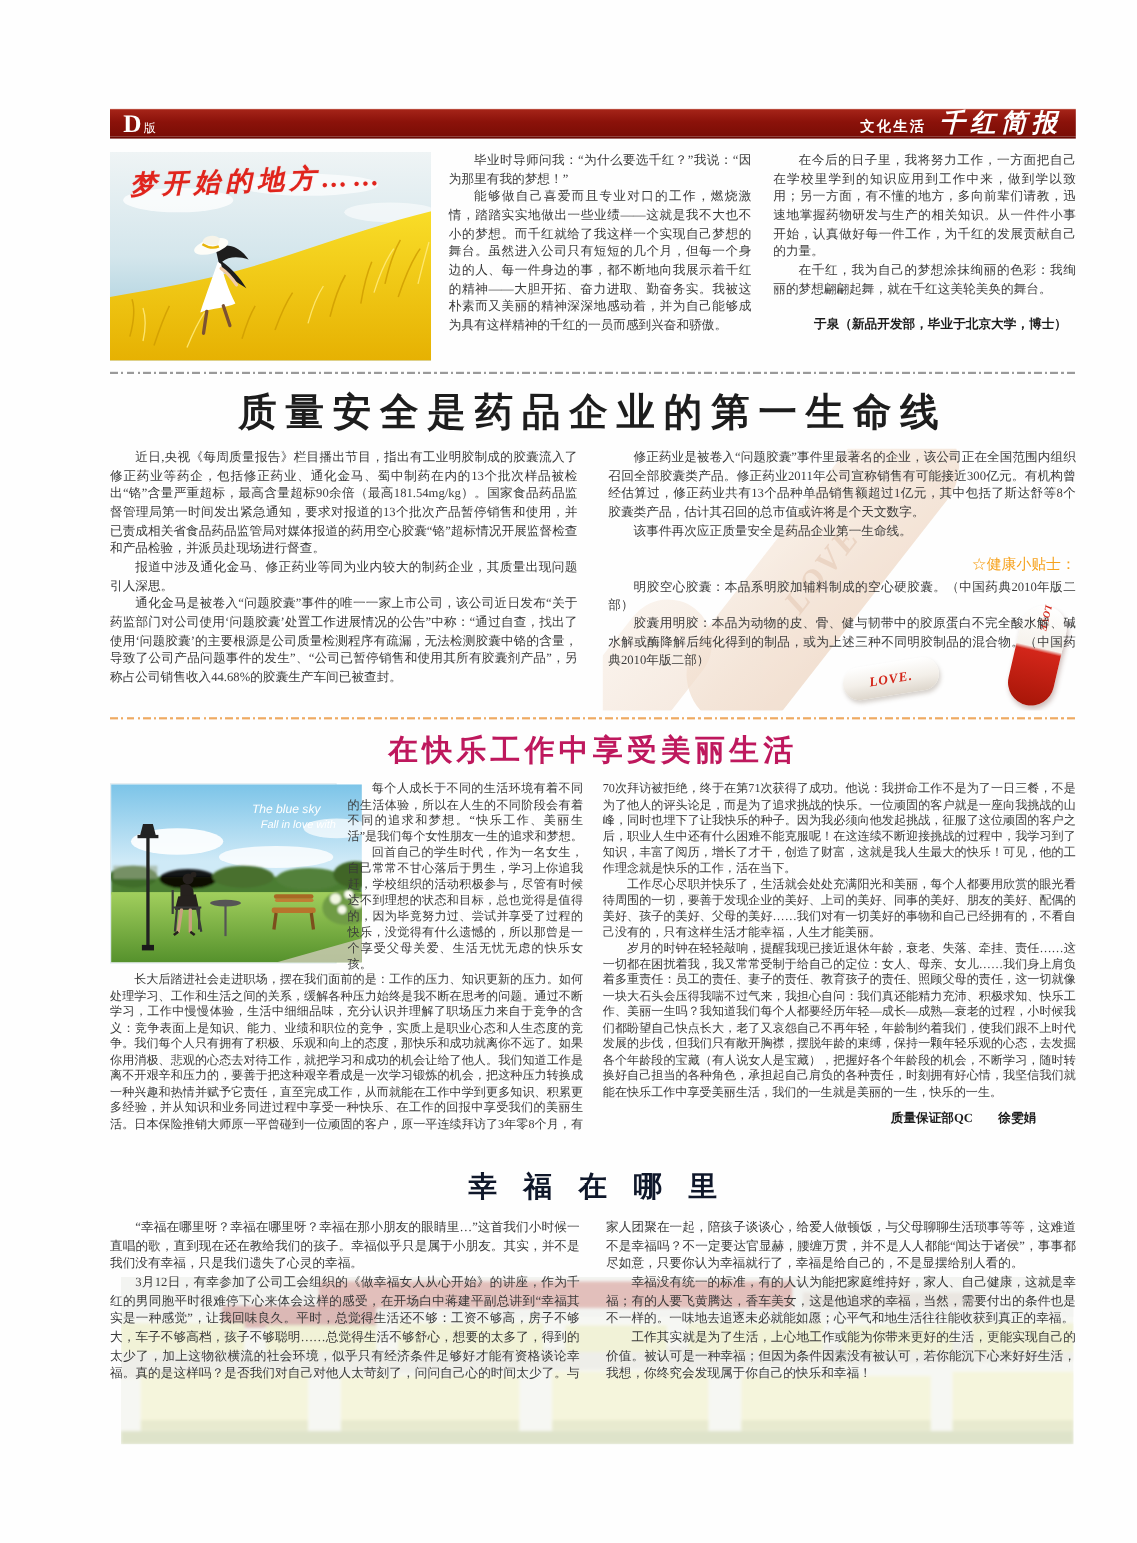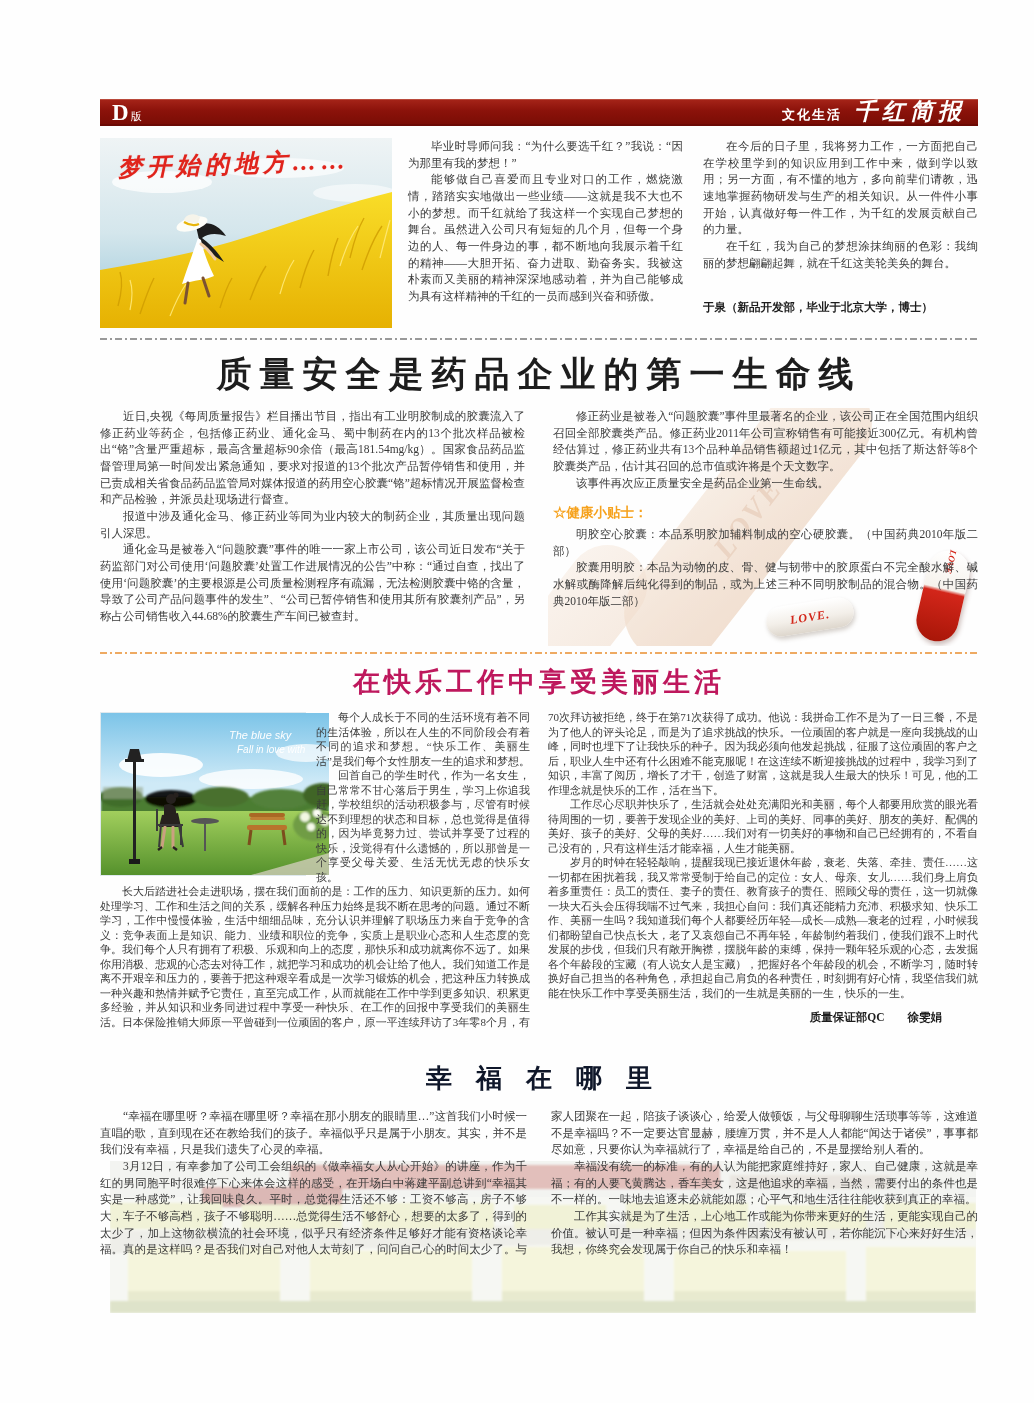--- a/index.html
+++ b/index.html
@@ -35,21 +35,21 @@
   .art1-fig svg{display:block;}
   .art1-title{
     position:absolute;top:10px;left:18px;z-index:2;
     color:#e0241c;font-size:24px;font-weight:bold;letter-spacing:5px;
     transform:rotate(-2deg);font-style:italic;text-shadow:0 0 1px rgba(224,36,28,.4);
   }
   .art1-text{
     flex:1;column-count:2;column-gap:20px;column-fill:balance;
     font-size:11.5px;line-height:1.45;min-height:170px;
   }
-  .art1-author{margin-top:28px;text-align:left;padding-right:8px;font-size:11.5px;}
+  .art1-author{margin-top:16px;text-align:right;padding-right:8px;font-size:11.5px;}
 
   
   .sep{height:2px;margin:0;border:0;}
   .sep.gray{
     margin-top:10px;
     background:repeating-linear-gradient(90deg,#9a9a9a 0 7px,transparent 7px 10px,#9a9a9a 10px 12px,transparent 12px 15px);
   }
   .sep.orange{
     margin-top:6px;
     background:repeating-linear-gradient(90deg,#eeaa62 0 7px,transparent 7px 10px,#eeaa62 10px 12px,transparent 12px 15px);
@@ -86,21 +86,21 @@
     background:linear-gradient(180deg,#ffffff 0%,#f6f2ec 42%,#d3261a 46%,#a81608 100%);
     box-shadow:2px 3px 5px rgba(90,40,30,.3);transform:rotate(13deg);
     display:flex;align-items:flex-start;justify-content:center;
   }
   .cap-red .cap-word{margin-top:6px;transform:rotate(90deg);font-size:9px;font-weight:bold;font-style:italic;color:#d3261a;}
   .art2-body{
     position:relative;z-index:1;
     column-count:2;column-gap:28px;column-fill:balance;
     font-size:11.5px;line-height:1.45;
   }
-  .tip-title{color:#f6a21d;font-size:13.5px;font-weight:bold;margin:12px 0 3px;}
+  .tip-title{color:#f6a21d;font-size:13.5px;font-weight:normal;margin:12px 0 3px;text-align:right;}
   .tip-p{margin:0;text-indent:2em;text-align:justify;}
 
   
   .article3{margin-top:10px;}
   .art3-title{
     margin:4px 0 10px;text-align:center;
     font-family:"Liberation Sans","DejaVu Sans",sans-serif;
     font-size:27px;font-weight:bold;color:#be185d;letter-spacing:4px;
   }
   .art3-body{

